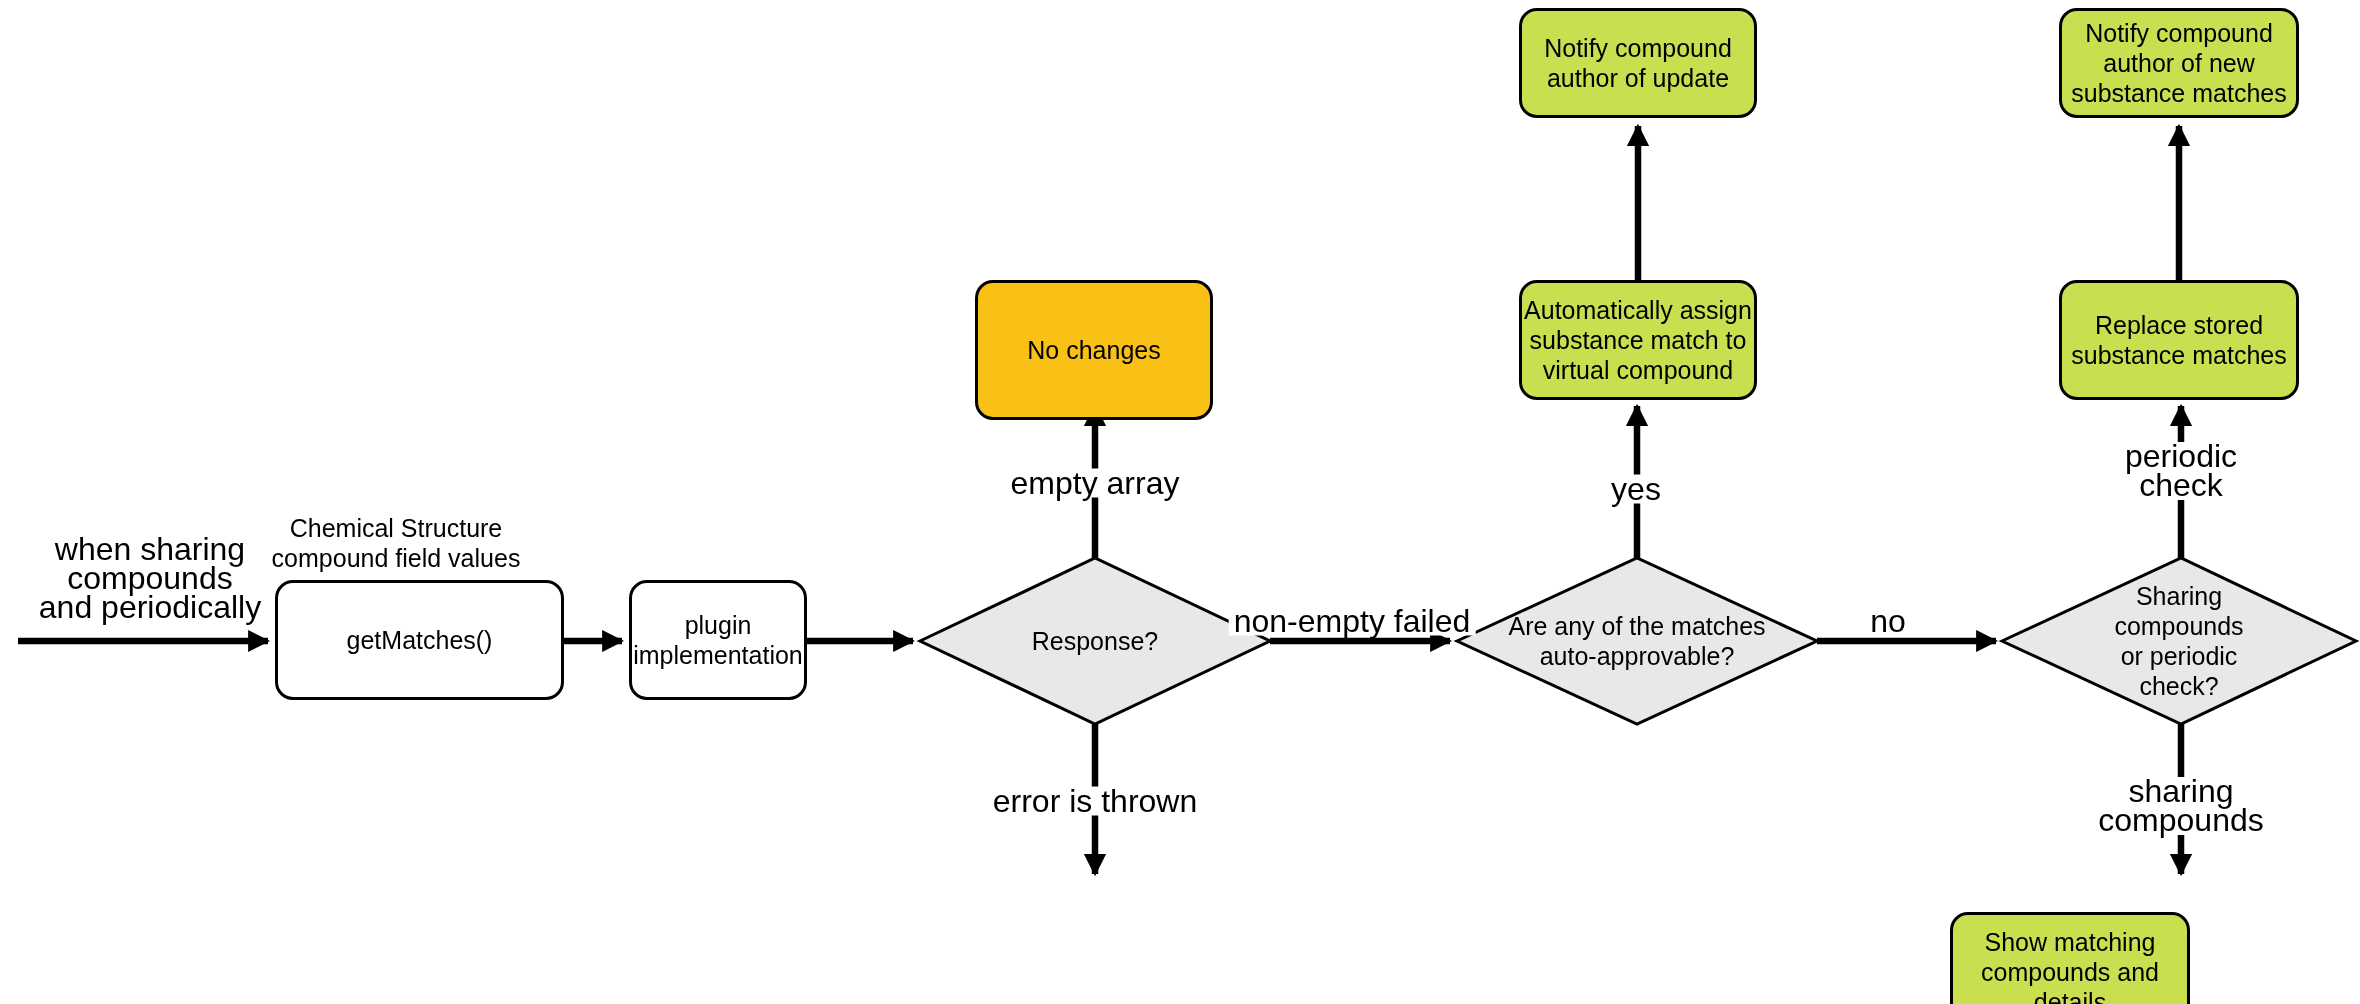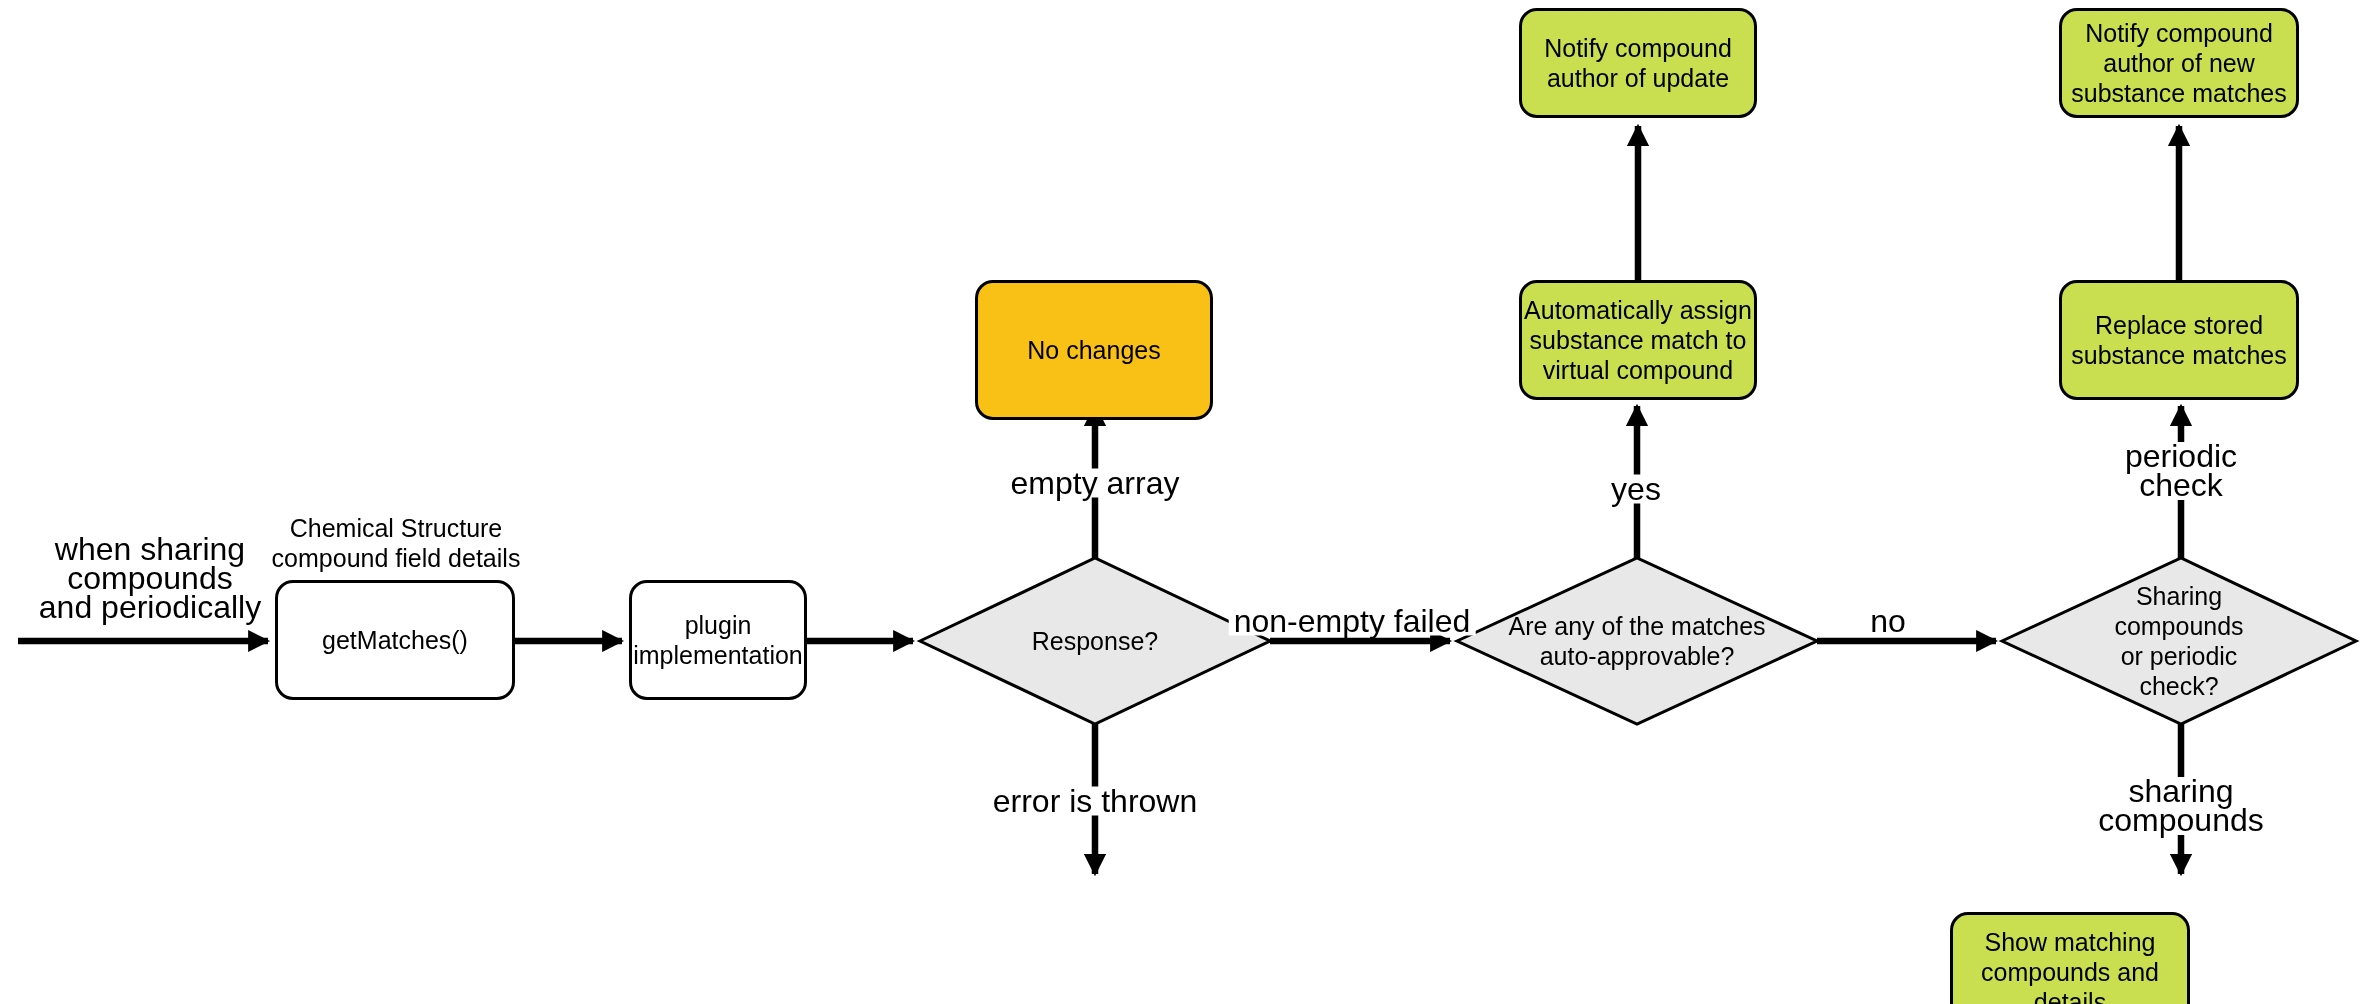--- a/index.html
+++ b/index.html
@@ -99,24 +99,24 @@
     <line x1="1817" y1="641" x2="1996" y2="641" marker-end="url(#arrow)"></line>
     <line x1="2181" y1="558" x2="2181" y2="406" marker-end="url(#arrow)"></line>
     <line x1="2179" y1="280" x2="2179" y2="126" marker-end="url(#arrow)"></line>
     <line x1="2181" y1="724" x2="2181" y2="874" marker-end="url(#arrow)"></line>
 
     <polygon class="diamond" points="920,641 1095,558 1270,641 1095,724"></polygon>
     <polygon class="diamond" points="1457,641 1637,558 1817,641 1637,724"></polygon>
     <polygon class="diamond" points="2002,641 2181,558 2356,641 2181,724"></polygon>
   </svg>
 
-  <div class="node fill-white" style="left:275px; top:580px; width:240px; height:120px;">getMatches()</div>
+  <div class="node fill-white" style="left:275px; top:580px; width:289px; height:120px;">getMatches()</div>
 
   <div class="node-annotation" style="left:396px; top:543px;">Chemical Structure
-compound field details</div>
+compound field values</div>
 
   <div class="node fill-white" style="left:629px; top:580px; width:178px; height:120px;">plugin
 implementation</div>
 
   <div class="node fill-warning" style="left:975px; top:280px; width:238px; height:140px;">No changes</div>
 
 
   <div class="node fill-success" style="left:1519px; top:280px; width:238px; height:120px;">Automatically assign
 substance match to
 virtual compound</div>

